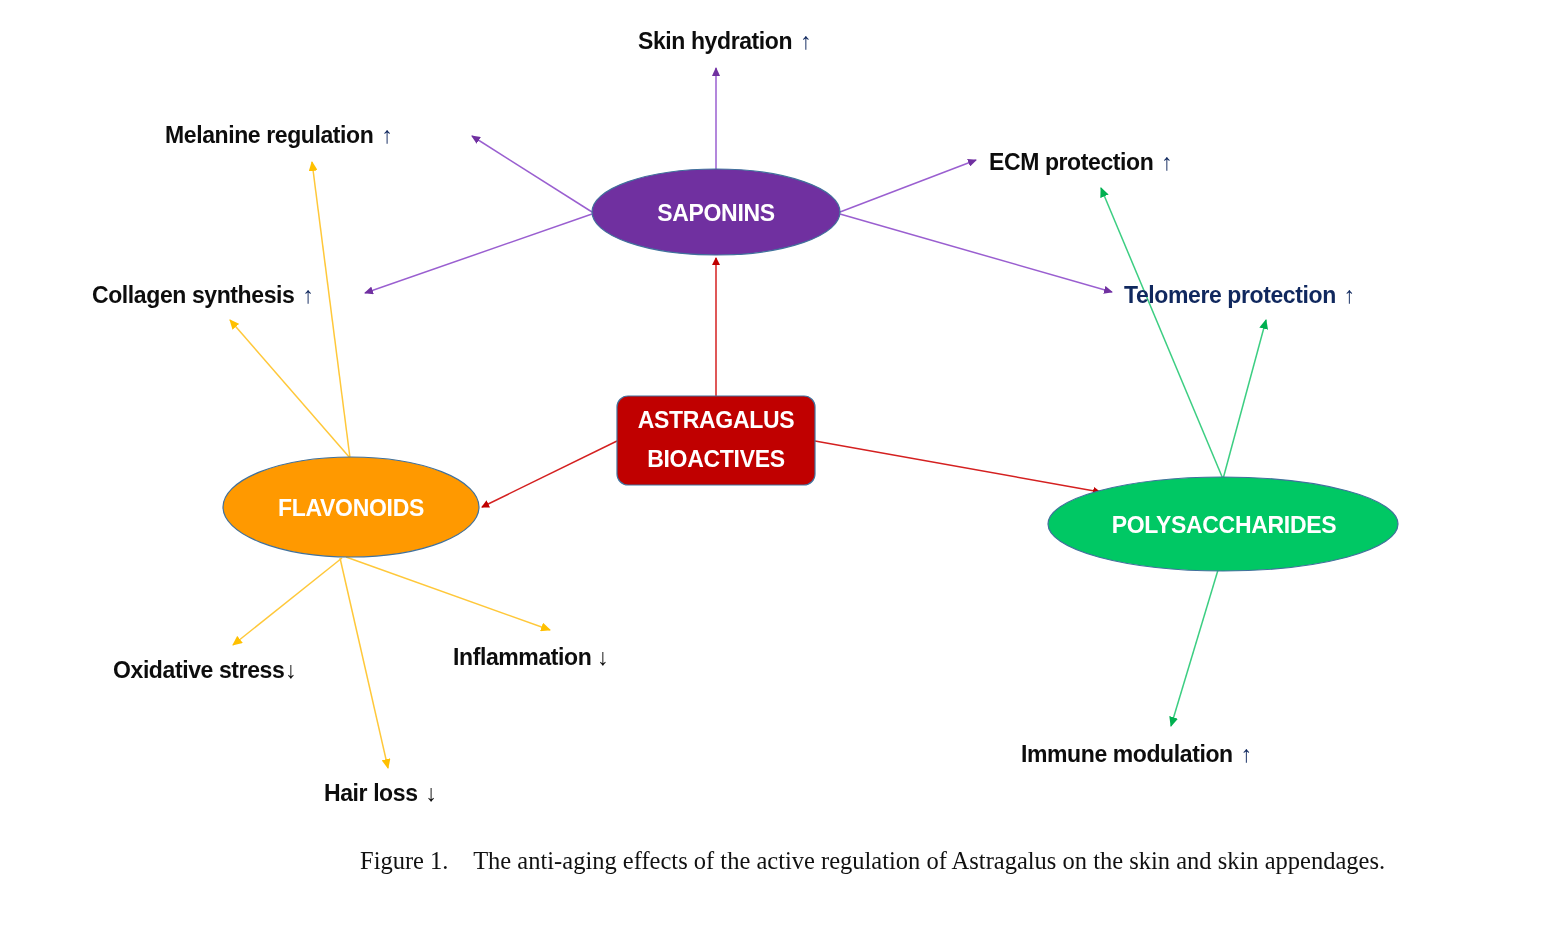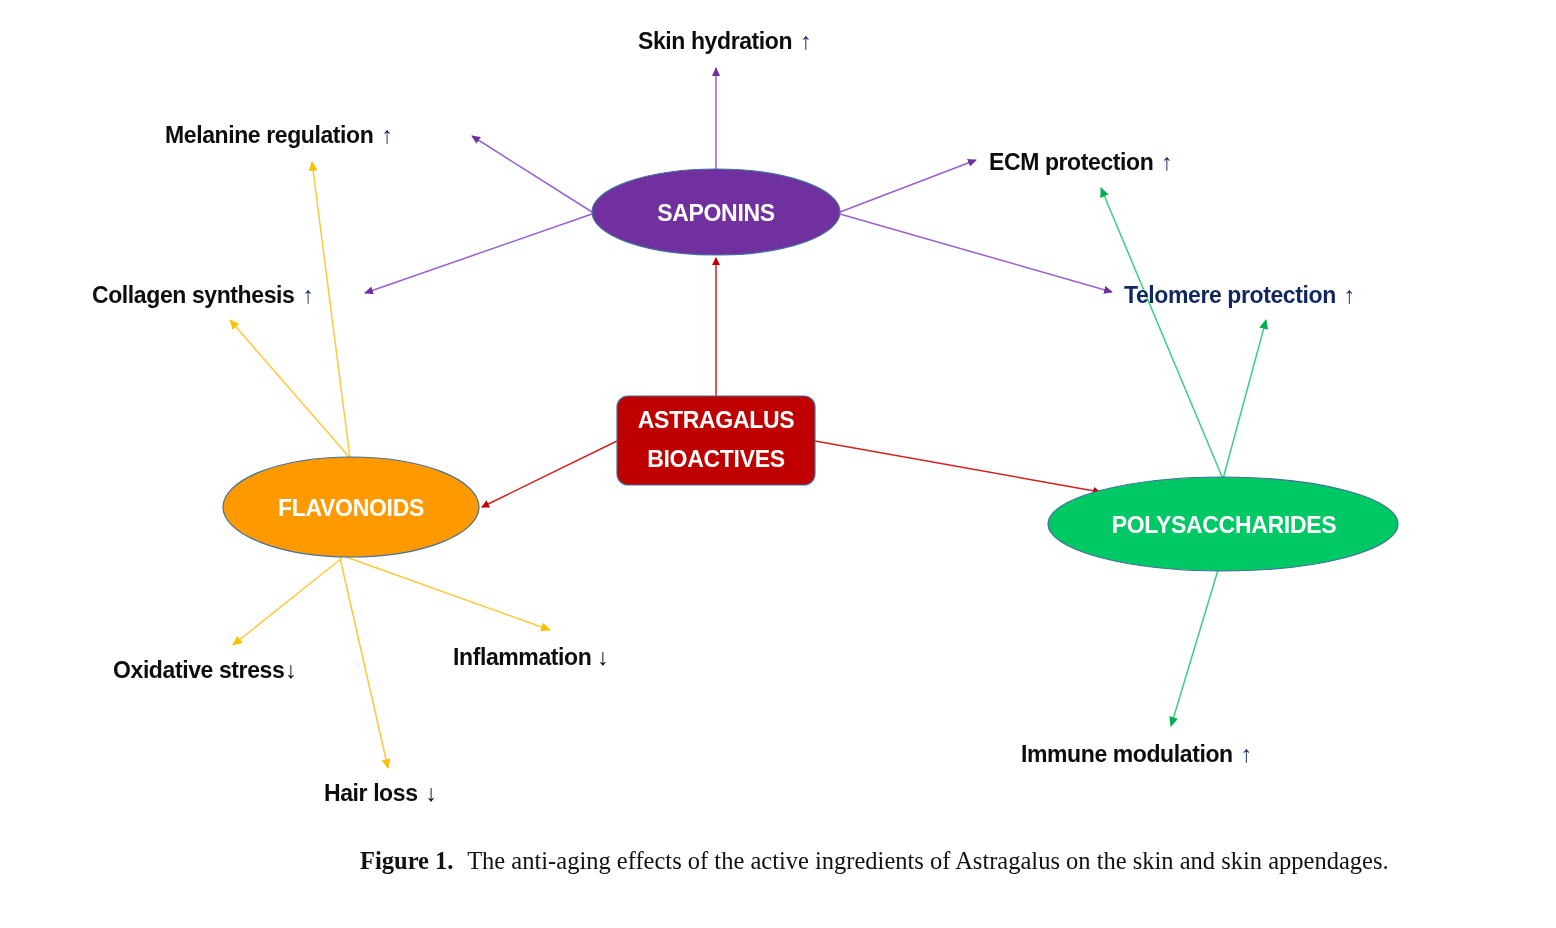--- a/index.html
+++ b/index.html
@@ -22,21 +22,21 @@
       letter-spacing: -0.4px;
     }
     .effect-label.navy { fill: #10285e; }
     .dir-up { fill: #10285e; }
     .dir-down { fill: #0d0d0d; }
     #caption {
       position: absolute; left: 360px; top: 842px; width: 1165px;
       font-family: "Liberation Serif", serif; font-size: 24.5px; line-height: 38px;
       color: #111111; text-align: justify;
     }
-    #caption .fig-num { font-weight: bold; margin-right: 8px; }
+    #caption .fig-num { font-weight: normal; margin-right: 19px; }
   </style>
 </head>
 <body>
 
 <svg id="diagram" viewBox="0 0 1556 830" xmlns="http://www.w3.org/2000/svg">
   <defs>
     <marker id="m-red" markerWidth="8" markerHeight="8" refX="7" refY="4" orient="auto" markerUnits="userSpaceOnUse">
         <path d="M0,0 L8,4 L0,8 z" fill="#c00000"></path>
       </marker>
     <marker id="m-purple" markerWidth="9" markerHeight="8" refX="8" refY="4" orient="auto" markerUnits="userSpaceOnUse">
@@ -123,14 +123,14 @@
   <g>
     <text class="effect-label" x="324" y="801"><tspan>Hair loss</tspan><tspan class="dir-down" dx="8">↓</tspan></text>
   </g>
   <g>
     <text class="effect-label" x="1021" y="762"><tspan>Immune modulation</tspan><tspan class="dir-up" dx="8">↑</tspan></text>
   </g>
 </svg>
 
 <div id="caption">
   <span class="fig-num">Figure 1.</span>
-  <span>The anti-aging effects of the active ingredients of Astragalus on the skin and skin appendages.</span>
+  <span>The anti-aging effects of the active regulation of Astragalus on the skin and skin appendages.</span>
 </div>
 
 </body></html>

